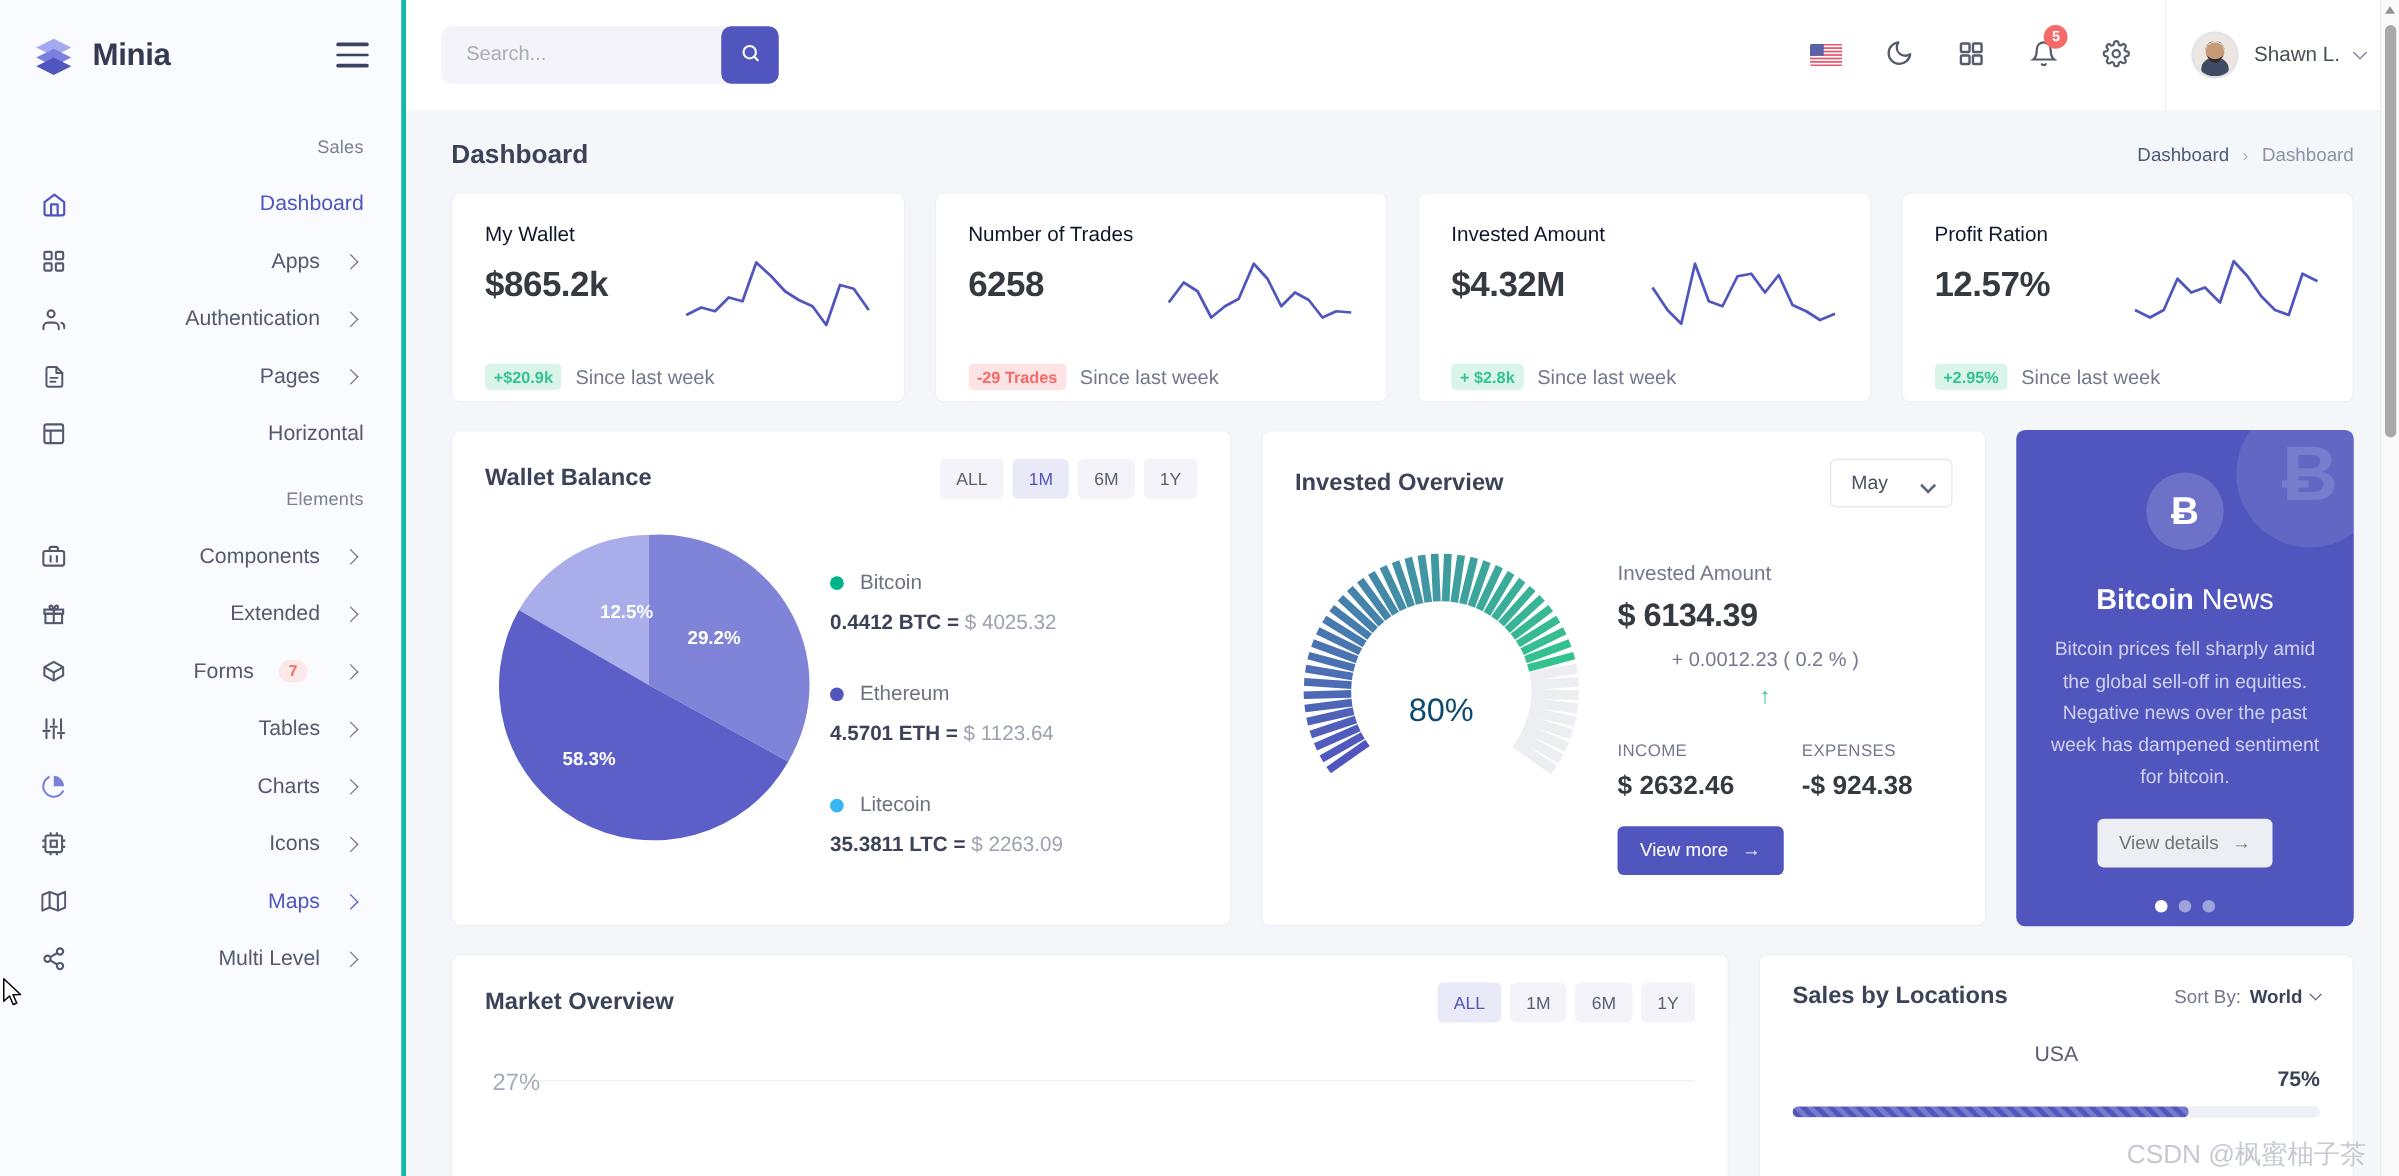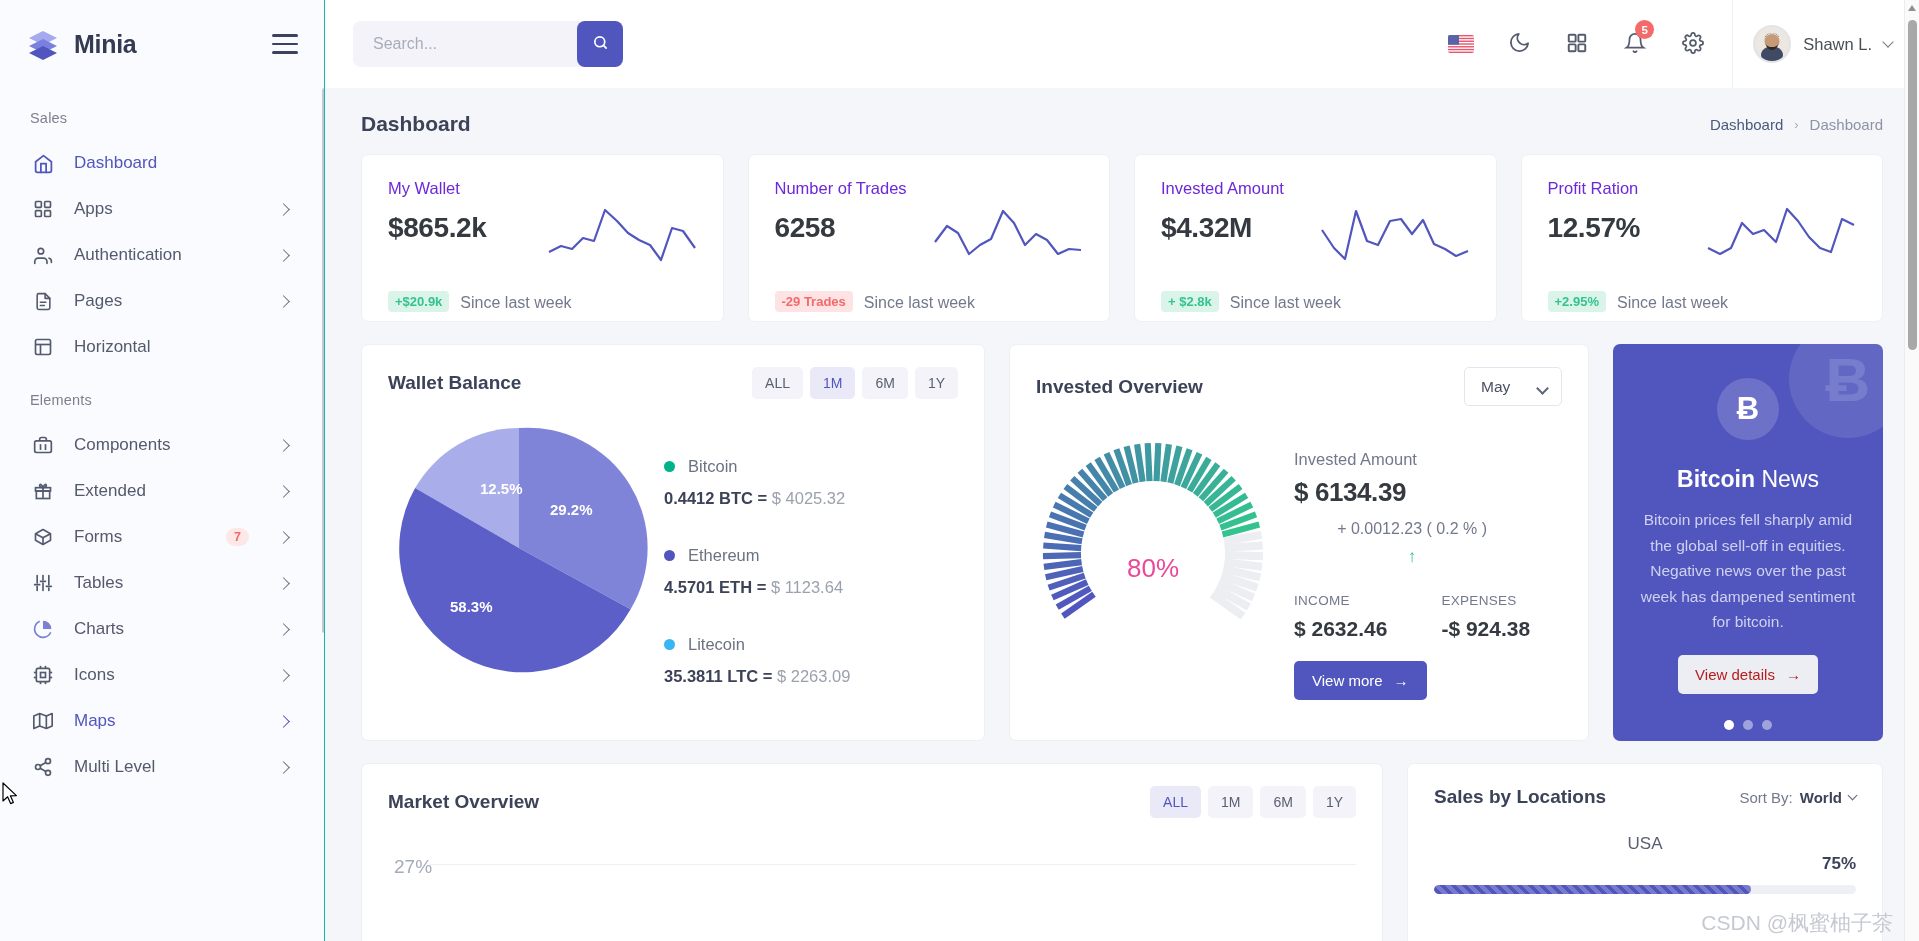--- a/index.html
+++ b/index.html
@@ -10,24 +10,25 @@
     color: #495057;
     font-size: 14px;
   }
   .app { display: flex; width: 1919px; height: 941px; position: relative; }
 
   
   .sidebar {
     width: 325px;
     flex: 0 0 325px;
     background: #fafbfe;
-    border-right: 1px solid #14b8a6;
+    border-right: 4px solid #14b8a6;
     height: 941px;
     position: relative;
     overflow: hidden;
+    text-align: right;
   }
   .brand {
     height: 88px;
     display: flex;
     align-items: center;
     padding: 0 26px;
     gap: 14px;
   }
   .brand-logo { width: 34px; height: 34px; position: relative; flex: 0 0 34px; }
   .brand-name { font-size: 25px; font-weight: 700; color: #343a52; letter-spacing: -0.3px; }
@@ -108,21 +109,21 @@
   .page-title { font-size: 21px; font-weight: 600; color: #3c4257; }
   .crumbs { margin-left: auto; display: flex; align-items: center; gap: 11px; font-size: 15px; }
   .crumb-a { color: #4a5a7a; cursor: pointer; }
   .crumb-sep { color: #a8acb8; font-size: 13px; }
   .crumb-cur { color: #8b93a5; }
 
   
   .row { display: flex; gap: 24px; padding: 0 8px; }
   .card { background: #fff; border-radius: 7px; border: 1px solid #eef0f5; }
   .stat-card { flex: 1 1 0; padding: 24px 26px 22px 26px; height: 168px; position: relative; }
-  .stat-label { font-size: 16.5px; color: #6d28d9; margin-bottom: 14px; }
+  .stat-label { font-size: 16.5px; color: #0f172a; margin-bottom: 14px; }
   .stat-row { display: flex; align-items: flex-start; }
   .stat-value { font-size: 28px; font-weight: 700; color: #343a40; letter-spacing: -.4px; }
   .spark { margin-left: auto; margin-top: -8px; }
   .stat-foot { display: flex; align-items: flex-end; gap: 11px; margin-top: 22px; }
   .chip { font-size: 13px; font-weight: 600; padding: 3px 7px; border-radius: 4px; }
   .chip.up { background: #daf4ea; color: #34c38f; }
   .chip.down { background: #fde3e3; color: #f46a6a; }
   .stat-since { font-size: 16px; color: #74788d; }
 
   
@@ -149,21 +150,21 @@
   .invest-card { flex: 0 0 580px; height: 397px; position: relative; }
   .sel-wrap { margin-left: auto; position: relative; }
   .sel {
     appearance: none; border: 1px solid #e4e6ef; background: #fff; border-radius: 5px;
     padding: 10px 40px 10px 16px; font-size: 15.5px; color: #4b5162; cursor: pointer;
     font-family: "Liberation Sans", sans-serif; outline: none; width: 98px;
   }
   .sel-caret { position: absolute; right: 15px; top: 17px; width: 9px; height: 9px; border-right: 2px solid #5d6378; border-bottom: 2px solid #5d6378; transform: rotate(45deg); pointer-events: none; }
   .invest-body { display: flex; padding: 22px 26px 0 18px; }
   .gauge-wrap { position: relative; width: 250px; height: 250px; flex: 0 0 250px; }
-  .gauge-pct { position: absolute; left: 0; right: 0; top: 125px; text-align: center; font-size: 26px; color: #ec4899; }
+  .gauge-pct { position: absolute; left: 0; right: 0; top: 125px; text-align: center; font-size: 26px; color: #0c4a6e; }
   .inv-right { padding-left: 16px; padding-top: 22px; }
   .inv-lbl { font-size: 16.5px; color: #74788d; margin-bottom: 8px; }
   .inv-amt { font-size: 26px; font-weight: 700; color: #343a40; letter-spacing: -.4px; }
   .inv-delta { font-size: 16px; color: #74788d; margin-top: 12px; display: flex; align-items: center; gap: 9px; flex-direction: column; }
   .arr-up { color: #34c38f; font-size: 17px; }
   .ie-row { display: flex; gap: 54px; margin-top: 26px; }
   .ie-cap { font-size: 13.5px; color: #74788d; letter-spacing: .3px; margin-bottom: 9px; }
   .ie-val { font-size: 21px; font-weight: 600; color: #343a40; }
   .btn-primary {
     margin-top: 20px; background: #5156be; color: #fff; border: none; border-radius: 5px;
@@ -187,21 +188,21 @@
     display: flex; align-items: center; justify-content: center;
     font-size: 31px; color: #fff; font-weight: 600; margin-top: 8px; position: relative; z-index: 2;
   }
   .news-title { font-size: 23px; color: #fff; margin-top: 26px; font-weight: 400; text-align: center; }
   .news-title b { font-weight: 700; }
   .news-text {
     font-size: 15.5px; color: #cfd1ee; text-align: center; line-height: 1.65;
     margin-top: 14px; max-width: 230px;
   }
   .btn-light {
-    margin-top: 20px; background: #eceef3; color: #b91c1c; border: none; border-radius: 5px;
+    margin-top: 20px; background: #eceef3; color: #737373; border: none; border-radius: 5px;
     padding: 11px 17px; font-size: 15px; cursor: pointer; display: inline-flex;
     gap: 11px; font-family: "Liberation Sans", sans-serif;
   }
   .dots { display: flex; gap: 9px; margin-top: 26px; }
   .pd { width: 10px; height: 10px; border-radius: 50%; background: rgba(255,255,255,.45); cursor: pointer; }
   .pd.on { background: #fff; }
 
   
   .row3 { display: flex; gap: 24px; padding: 0 8px; margin-top: 22px; }
   .market-card { flex: 0 0 1022px; height: 330px; position: relative; }

